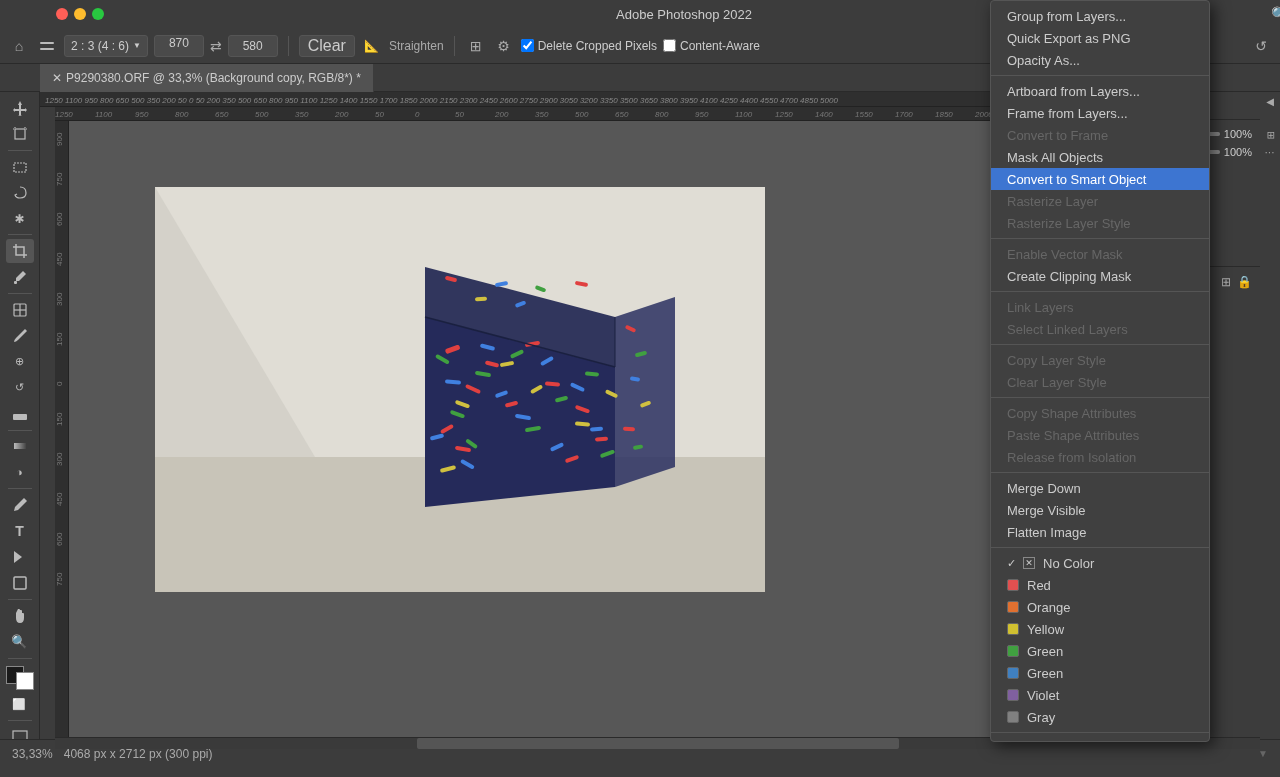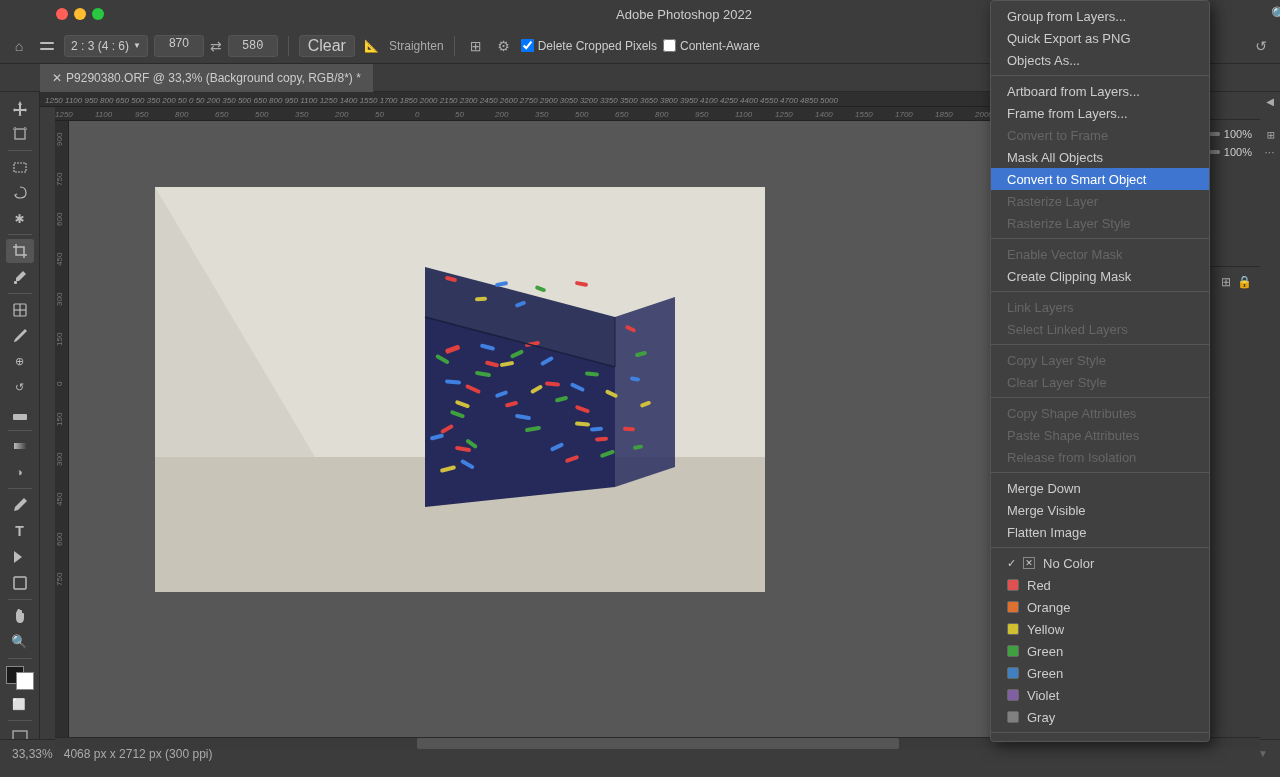--- a/index.html
+++ b/index.html
@@ -352,21 +352,21 @@
     </svg>
   </div>
   <div class="toolbar-dropdown">
     <span>2 : 3 (4 : 6)</span>
     <span style="font-size:8px;">▼</span>
   </div>
   <div class="toolbar-input" style="display:flex;align-items:flex-start;justify-content:center;">
       <span>870</span>
     </div>
   <span style="color:#aaa;font-size:14px;cursor:pointer;">⇄</span>
-  <div class="toolbar-input" style="display:flex;align-items:center;justify-content:center;font-family:Liberation Mono, monospace;">
+  <div class="toolbar-input" style="display:flex;align-items:center;justify-content:center;">
       <span>580</span>
     </div>
   <div class="toolbar-divider"></div>
   <button class="toolbar-btn">Clear</button>
   <div class="toolbar-icon" style="font-size:12px;">📐</div>
   <span class="toolbar-label">Straighten</span>
   <div class="toolbar-divider"></div>
   <div class="toolbar-icon">⊞</div>
   <div class="toolbar-icon">⚙</div>
   <label class="toolbar-checkbox-label">
@@ -679,21 +679,21 @@
 </div>
 
 <div class="context-menu" id="context-menu">
 <div class="menu-item">
       <span>Group from Layers...</span>
     </div>
     <div class="menu-item">
       <span>Quick Export as PNG</span>
     </div>
     <div class="menu-item">
-      <span>Objects As...</span>
+      <span>Opacity As...</span>
     </div>
     <div class="menu-separator"></div>
     <div class="menu-item">
       <span>Artboard from Layers...</span>
     </div>
     <div class="menu-item">
       <span>Frame from Layers...</span>
     </div>
     <div class="menu-item disabled">
       <span>Convert to Frame</span>

